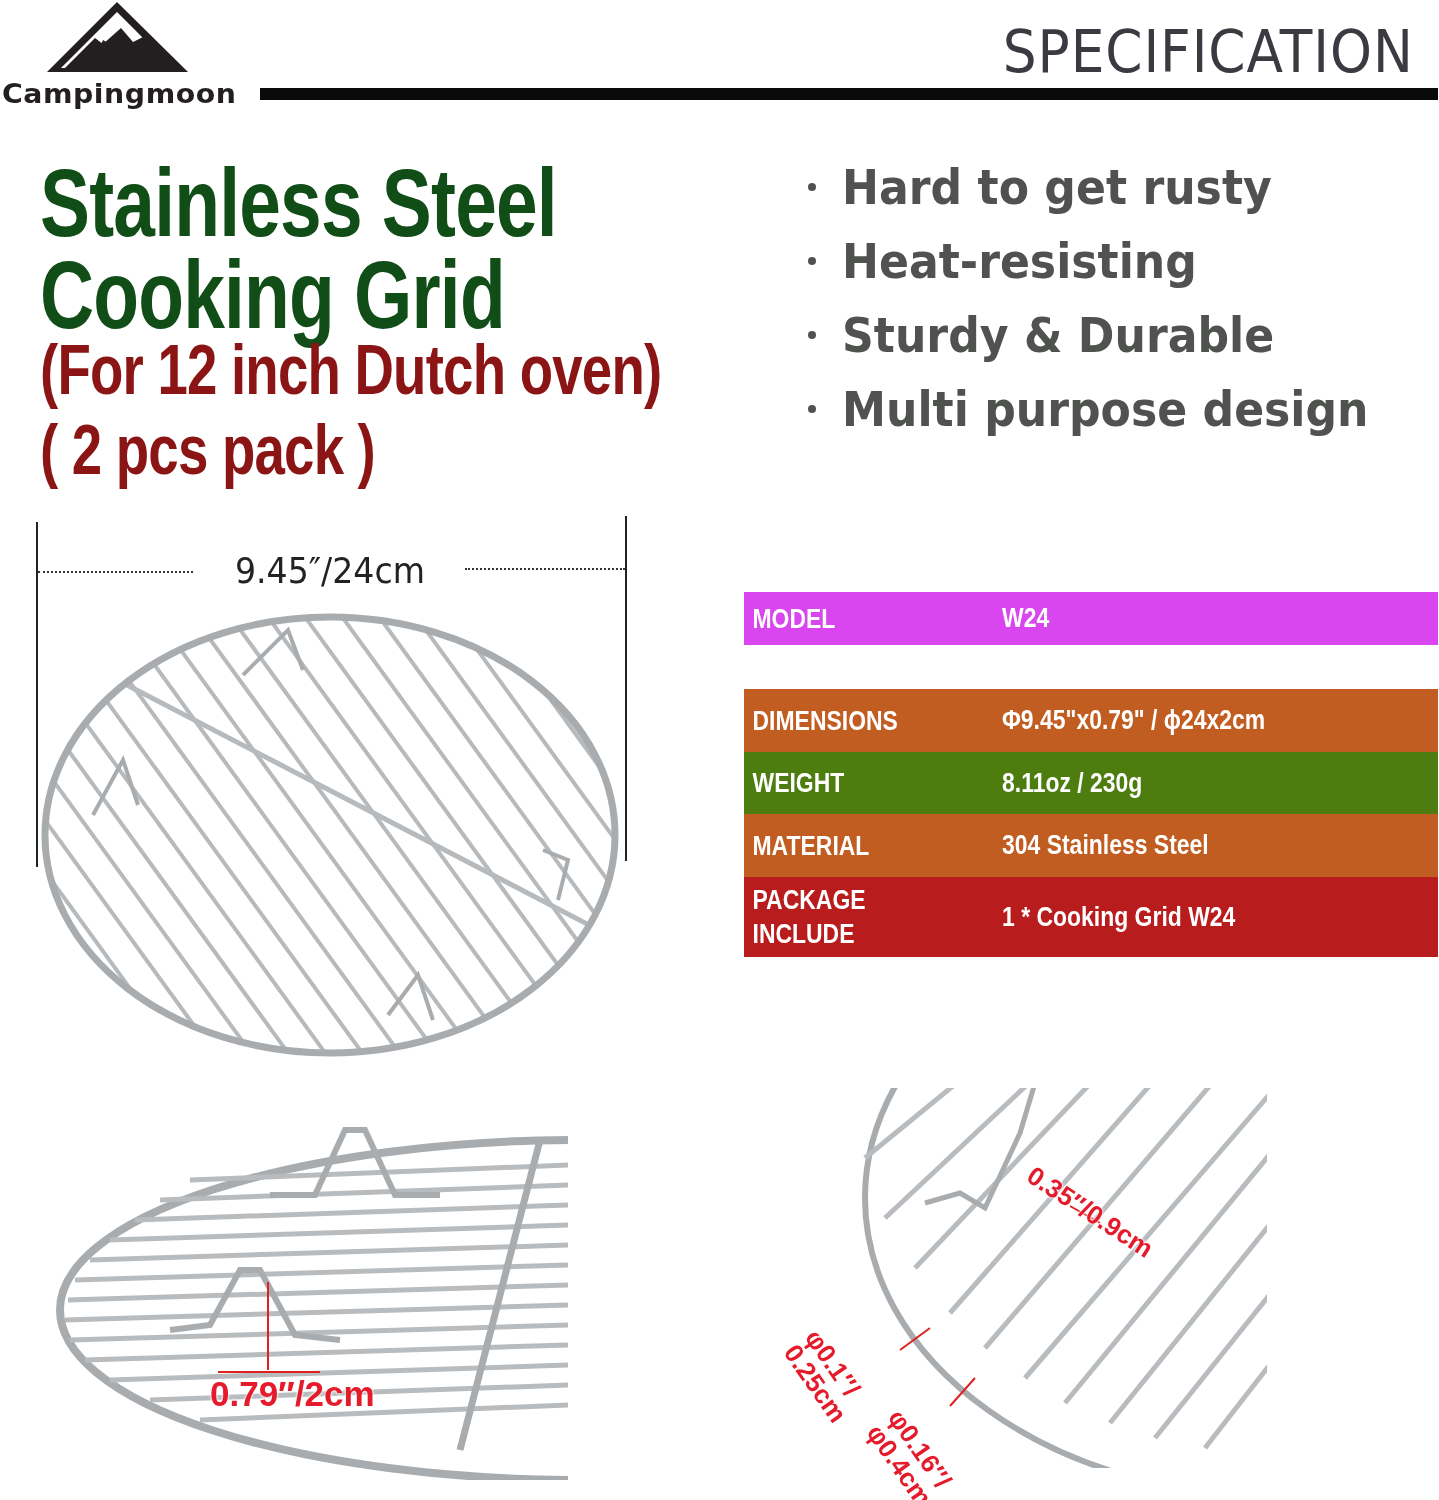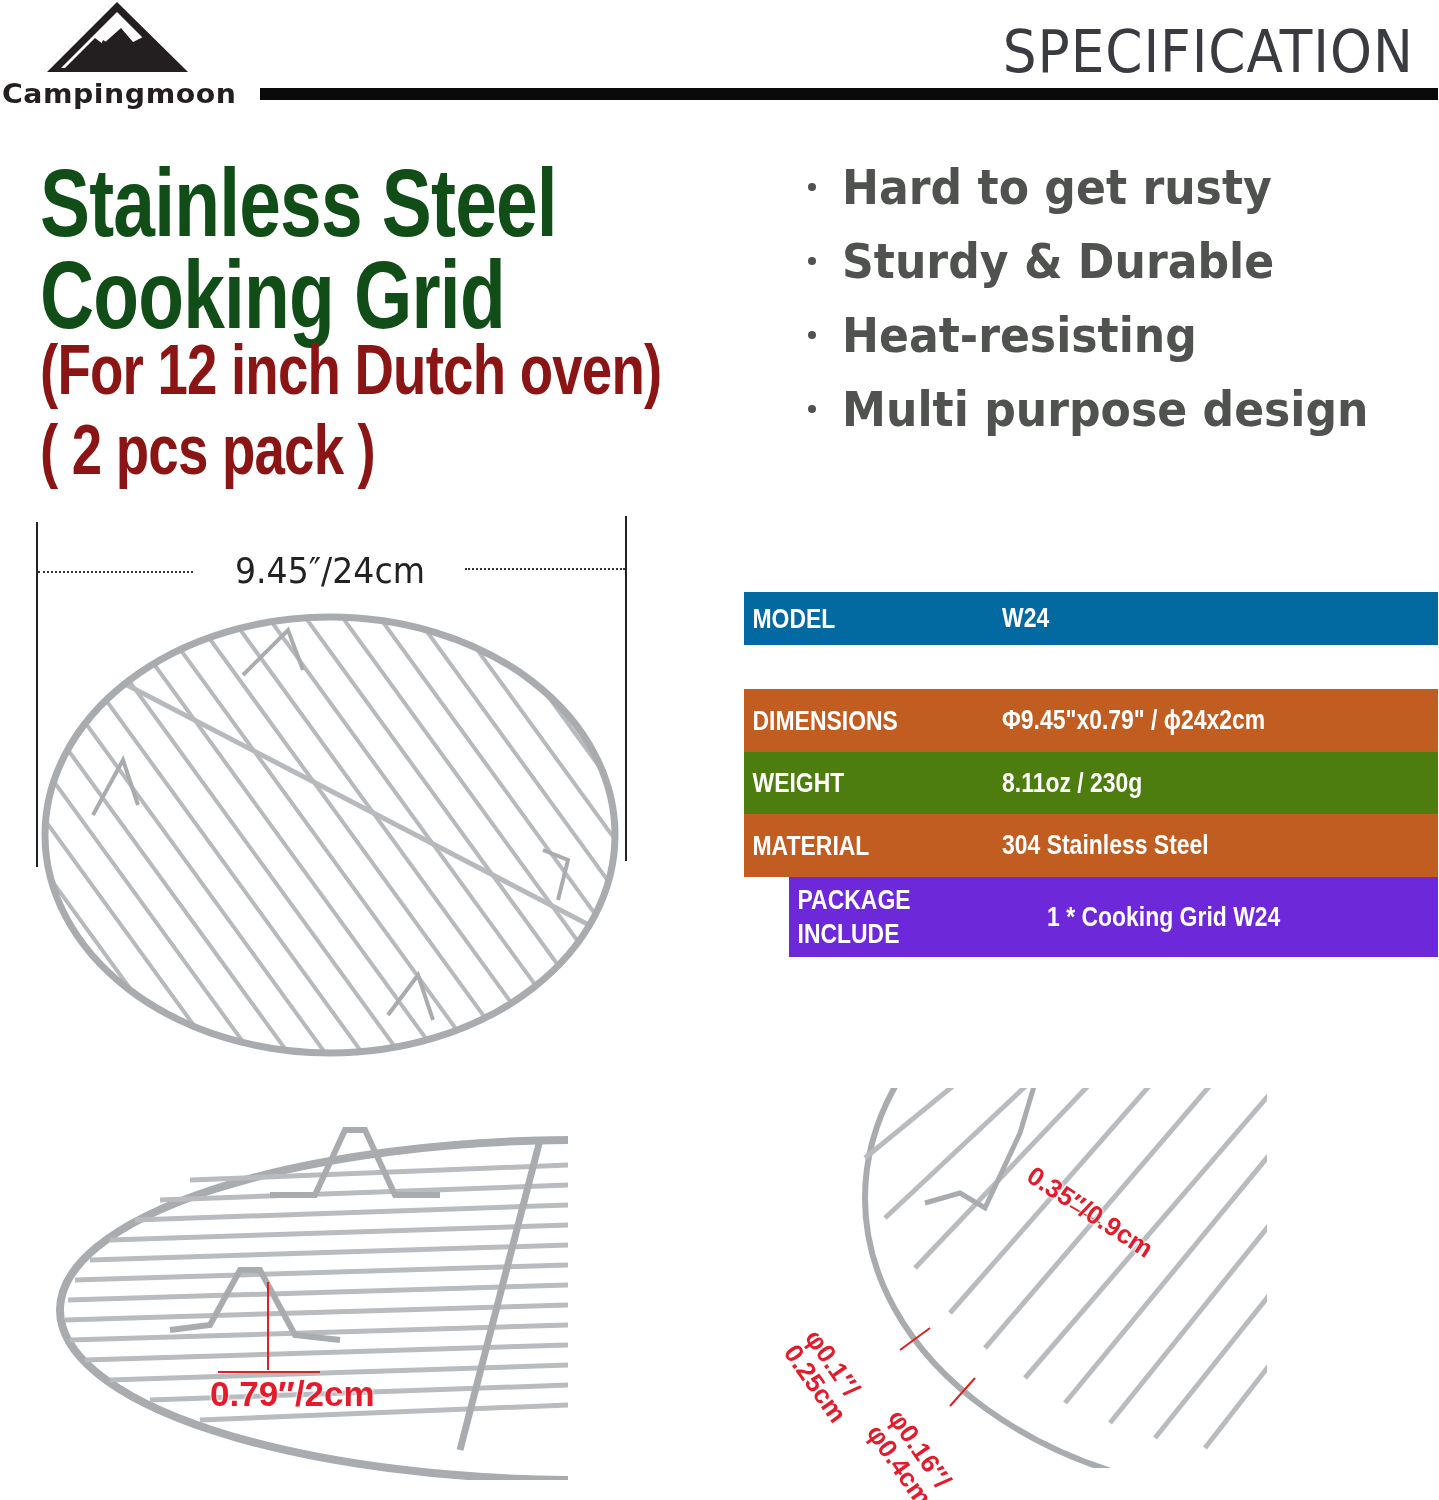--- a/index.html
+++ b/index.html
@@ -32,25 +32,25 @@
   #dim-text{left:235px;top:550px;font-size:36px;color:#222;font-family:"DejaVu Sans",sans-serif;transform:scaleX(0.92);transform-origin:left;}
   
   #grid1{left:38px;top:610px;}
   #grid2{left:40px;top:1120px;}
   #grid3{left:855px;top:1088px;}
   
   #spec-table{left:744px;top:592px;width:694px;}
   .row{display:flex;align-items:center;color:#fff;font-weight:bold;font-family:"Liberation Sans",sans-serif;}
   .row .k{width:248px;padding-left:10px;font-size:27px;transform:scaleX(0.85);transform-origin:left;line-height:34px;}
   .row .v{font-size:27px;transform:scaleX(0.85);transform-origin:left;white-space:nowrap;}
-  .r0{background:#0369a1;height:53px;margin-bottom:6px;}
+  .r0{background:#d946ef;height:53px;margin-bottom:6px;}
   .r1{background:#c25d21;height:63px;margin-top:44px;}
   .r2{background:#4d7c0f;height:62px;}
   .r3{background:#c25d21;height:63px;}
-  .r4{background:#6d28d9;height:80px;margin-left:45px;}
+  .r4{background:#b91c1c;height:80px;}
   
   .red{color:#e51a2a;font-weight:bold;font-family:"Liberation Sans",sans-serif;white-space:nowrap;text-shadow:0 0 3px #fff,0 0 3px #fff;}
   #a-height{left:210px;top:1374px;font-size:35px;}
   #a-spacing{left:1038px;top:1160px;font-size:26px;transform:rotate(33deg);transform-origin:left top;}
   #a-wire1{left:822px;top:1325px;font-size:26px;transform:rotate(55deg);transform-origin:left top;line-height:26px;}
   #a-wire2{left:905px;top:1405px;font-size:26px;transform:rotate(55deg);transform-origin:left top;line-height:26px;}
 </style>
 </head>
 <body>
 
@@ -70,25 +70,25 @@
 <div id="t3" class="abs title">(For 12 inch Dutch oven)</div>
 <div id="t4" class="abs title">( 2 pcs pack )</div>
 
 <div id="features" class="abs">
   <div class="feat">
       <span class="dot"></span>
       <span class="txt">Hard to get rusty</span>
     </div>
   <div class="feat">
       <span class="dot"></span>
+      <span class="txt">Heat-resisting</span>
+    </div>
+  <div class="feat">
+      <span class="dot"></span>
       <span class="txt">Sturdy &amp; Durable</span>
-    </div>
-  <div class="feat">
-      <span class="dot"></span>
-      <span class="txt">Heat-resisting</span>
     </div>
   <div class="feat">
       <span class="dot"></span>
       <span class="txt">Multi purpose design</span>
     </div>
 </div>
 
 <div id="dim-l" class="abs vline"></div>
 <div id="dim-r" class="abs vline"></div>
 <div id="dim-dl" class="abs dots"></div>

